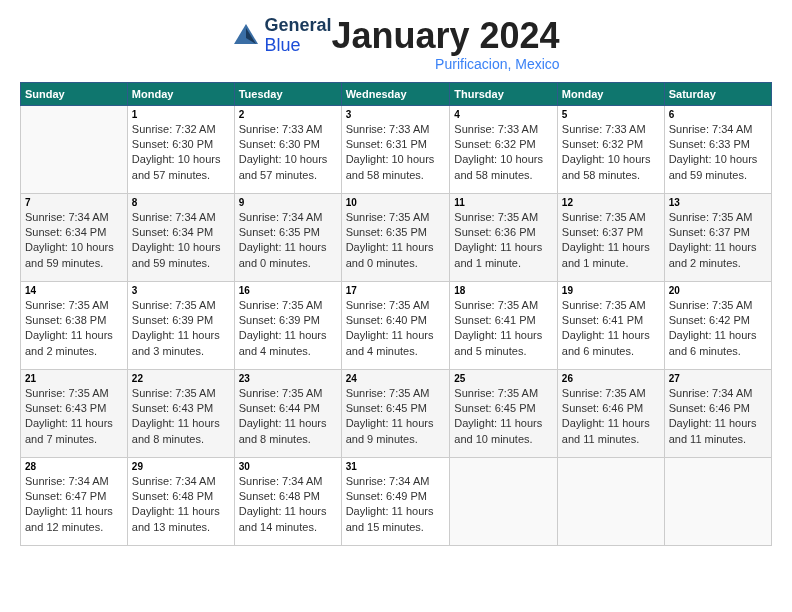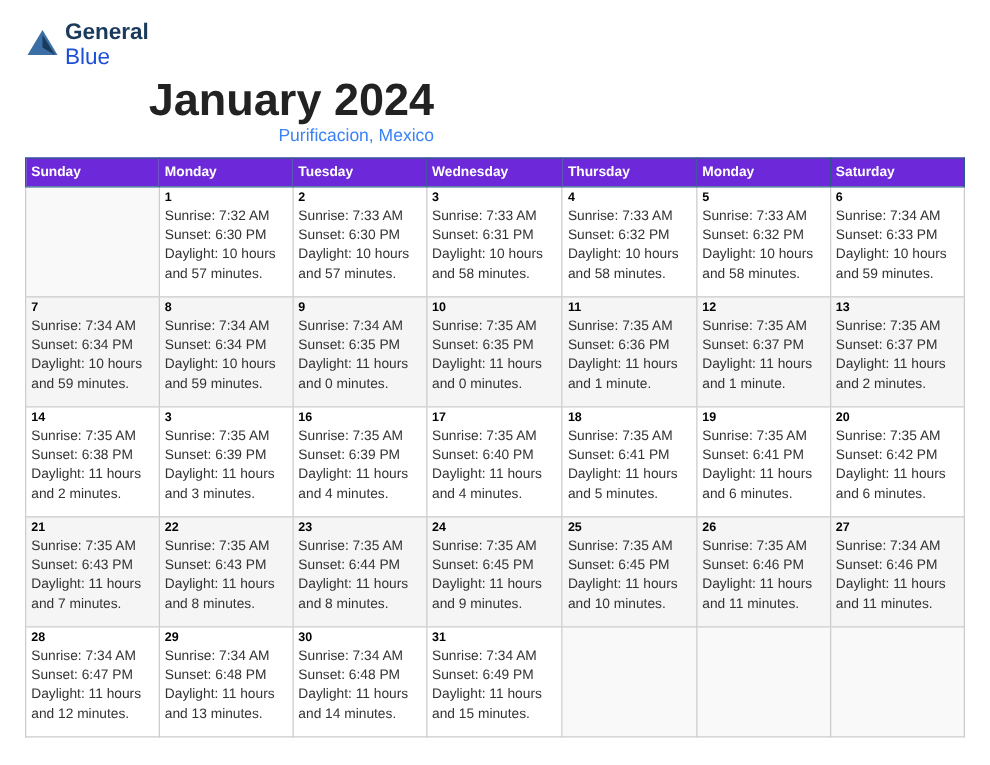--- a/index.html
+++ b/index.html
@@ -11,54 +11,53 @@
       overflow: hidden;
     }
     .page {
       width: 792px;
       height: 612px;
       padding: 16px 20px;
       background: #fff;
     }
     .header {
       display: flex;
-      justify-content: flex-start;
+      justify-content: center;
       align-items: flex-start;
       margin-bottom: 10px;
     }
     .logo {
       display: flex;
       align-items: center;
     }
     .logo-icon {
       width: 28px;
       height: 28px;
       margin-right: 4px;
     }
     .title-block {
       text-align: right;
     }
     .month-title {
       font-size: 36px;
       font-weight: bold;
       color: #222;
       line-height: 1.1;
-      margin-top: 44px;
     }
     .subtitle {
       font-size: 14px;
       color: #3b82f6;
     }
     table {
       width: 100%;
       border-collapse: collapse;
       font-size: 9.5px;
     }
     thead tr th {
-      background: #6d28d9;
+      background: #0f766e;
       color: #fff;
       padding: 5px 4px;
       text-align: left;
       font-size: 11px;
       font-weight: bold;
       border: 1px solid #2d5a8a;
     }
     tbody tr td {
       vertical-align: top;
       border: 1px solid #ccc;

